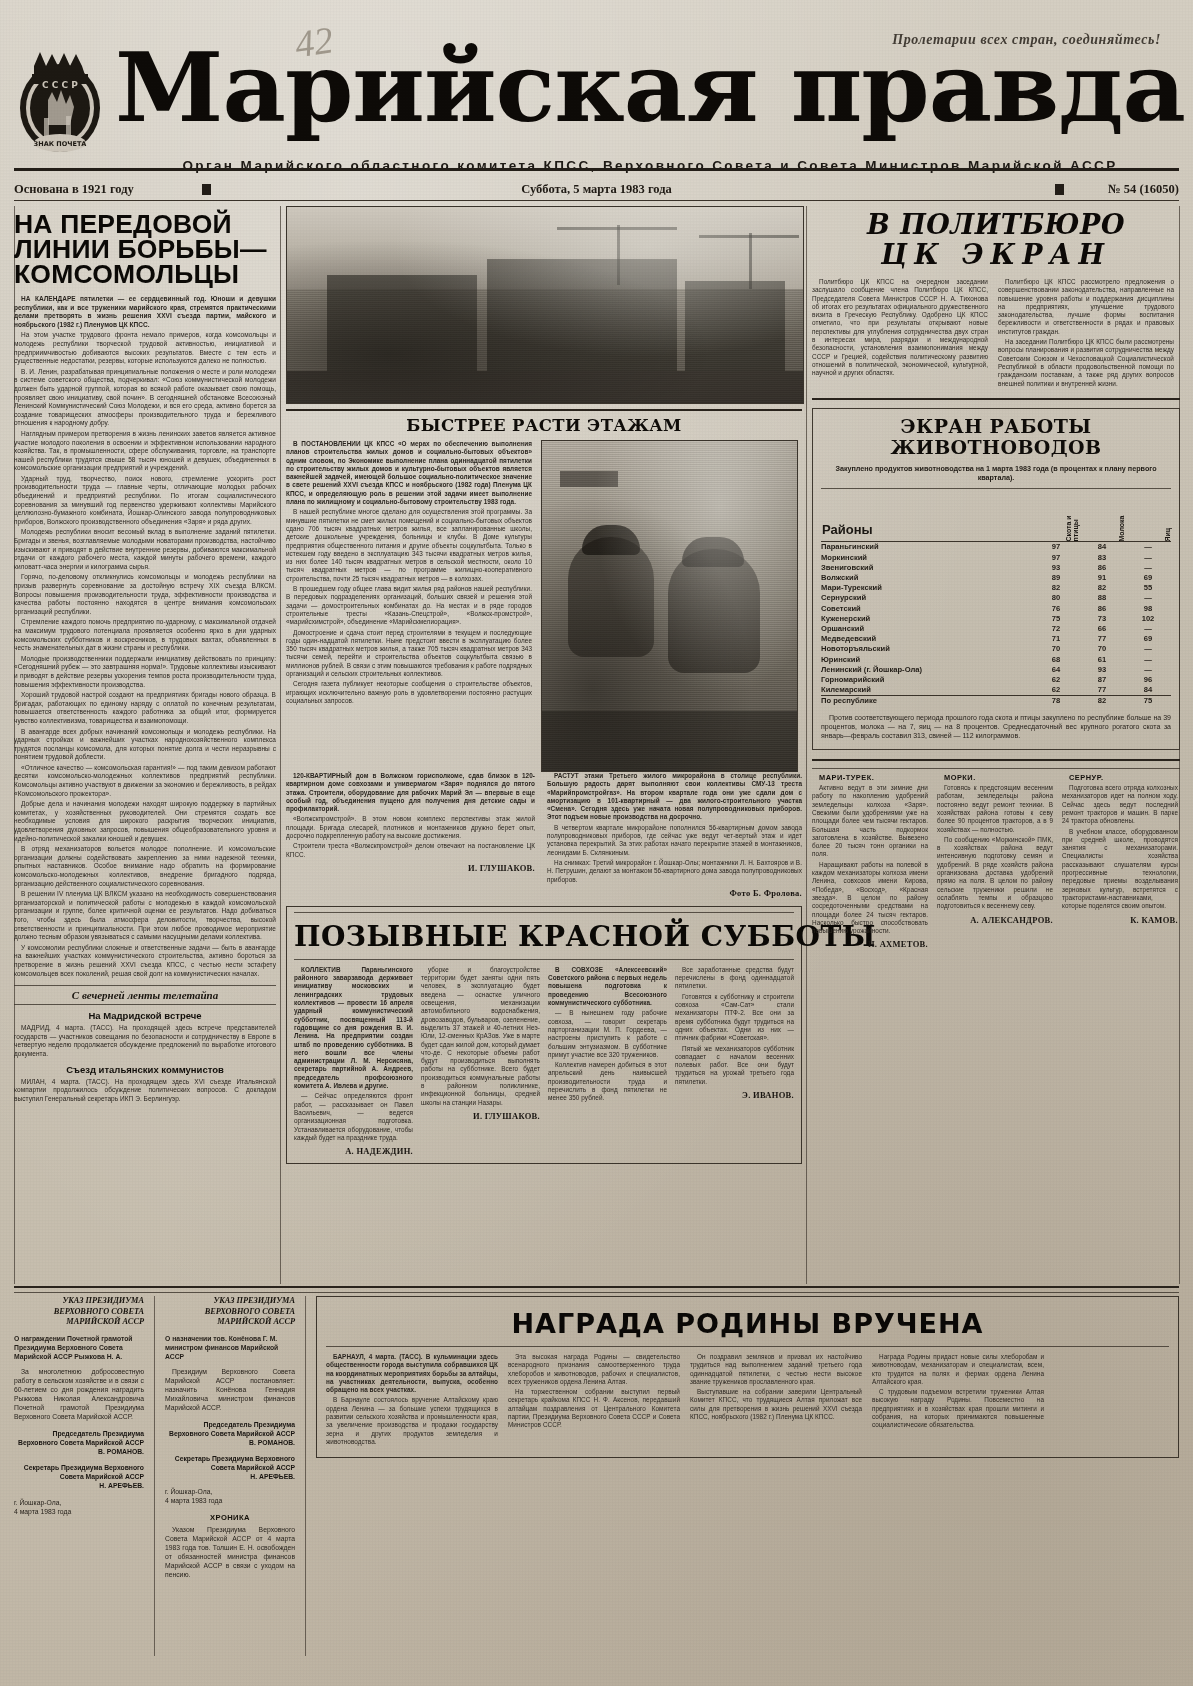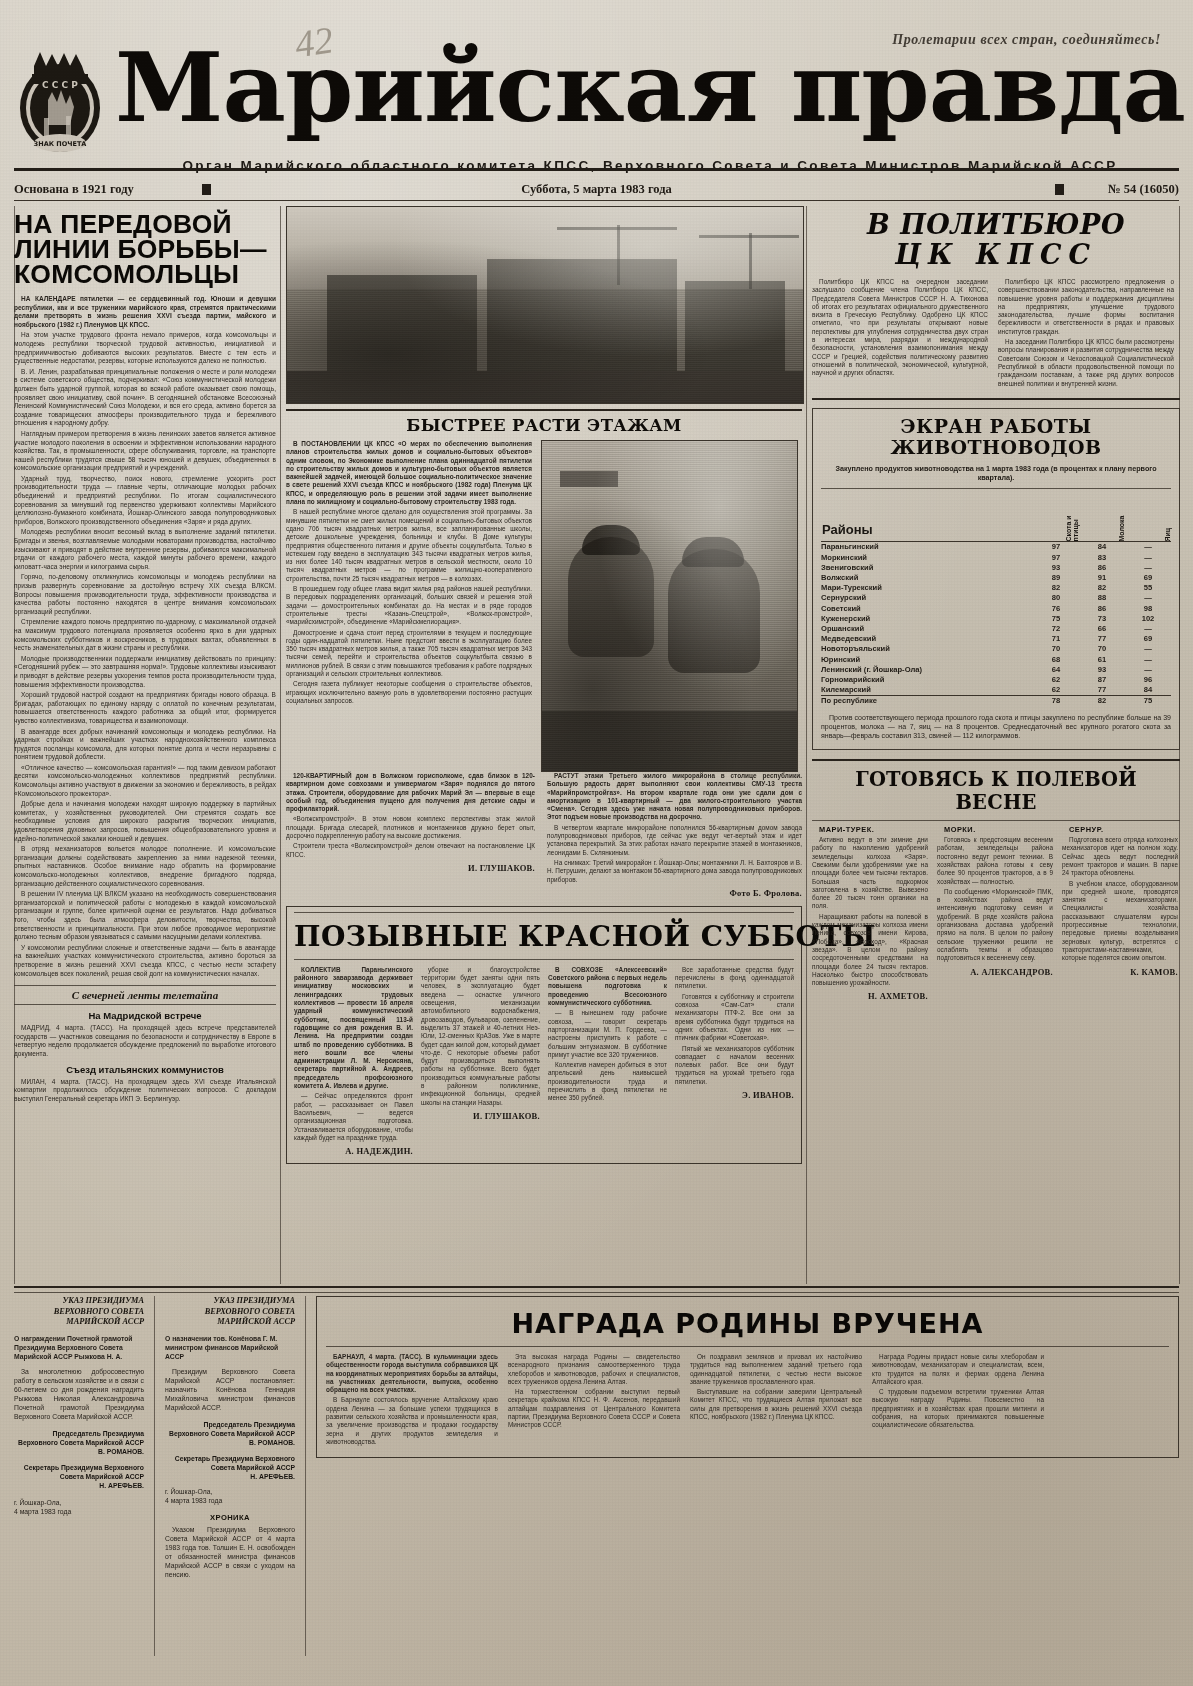--- a/index.html
+++ b/index.html
@@ -390,21 +390,21 @@
           </div>
           <div class="byline">Э. ИВАНОВ.</div>
         </div>
       </div>
     </div>
   </div>
 
   <div id="right">
     <div class="pb-head">
       <div>В ПОЛИТБЮРО</div>
-      <div class="sp">ЦК  КПСС</div>
+      <div class="sp">ЦК  ЭКРАН</div>
     </div>
 
     <div style="display:flex;gap:10px">
       <div style="width:176px" class="body-text">
         <p>Политбюро ЦК КПСС на очередном заседании заслушало сообщение члена Политбюро ЦК КПСС, Председателя Совета Министров СССР Н. А. Тихонова об итогах его результатах официального дружественного визита в Греческую Республику. Одобрено ЦК КПСС отметило, что при результаты открывают новые перспективы для углубления сотрудничества двух стран в интересах мира, разрядки и международной безопасности, установления взаимопонимания между СССР и Грецией, содействия политическому развитию отношений в политической, экономической, культурной, научной и других областях.</p>
       </div>
       <div style="width:176px" class="body-text">
         <p>Политбюро ЦК КПСС рассмотрело предложения о совершенствовании законодательства, направленные на повышение уровня работы и поддержания дисциплины на предприятиях, улучшение трудового законодательства, лучшие формы воспитания бережливости и ответственности в рядах и правовых институтов граждан.</p>
         <p>На заседании Политбюро ЦК КПСС были рассмотрены вопросы планирования и развития сотрудничества между Советским Союзом и Чехословацкой Социалистической Республикой в области продовольственной помощи по гражданским поставкам, а также ряд других вопросов внешней политики и внутренней жизни.</p>
       </div>
@@ -528,21 +528,20 @@
             </tr>
           </tbody>
       </table>
 
       <div class="scr-note">Против соответствующего периода прошлого года скота и птицы закуплено по республике больше на 39 процентов, молока — на 7, яиц — на 8 процентов. Среднесдаточный вес крупного рогатого скота за январь—февраль составил 313, свиней — 112 килограммов.</div>
     </div>
 
     <div class="hrule2" style="position:relative;left:0;width:368px;margin:9px 0 7px"></div>
 
     <div>
-      <div class="rt-head">ГОТОВЯСЬ К ПОЛЕВОЙ ВЕСНЕ</div>
       <div class="hrule" style="position:relative;left:0;width:368px;margin-bottom:5px"></div>
 
       <div style="display:flex;gap:9px">
         <div style="width:116px">
           <div class="body-text">
             <p><span class="place">МАРИ-ТУРЕК.</span></p>
             <p>Активно ведут в эти зимние дни работу по накоплению удобрений земледельцы колхоза «Заря». Свежими были удобрениями уже на площади более чем тысячи гектаров. Большая часть подкормок заготовлена в хозяйстве. Вывезено более 20 тысяч тонн органики на поля.</p>
             <p>Наращивают работы на полевой в каждом механизаторы колхоза имени Ленина, совхозов имени Кирова, «Победа», «Восход», «Красная звезда». В целом по району сосредоточенными средствами на площади более 24 тысяч гектаров. Насколько быстро способствовать повышению урожайности.</p>
           </div>
           <div class="byline">Н. АХМЕТОВ.</div>

